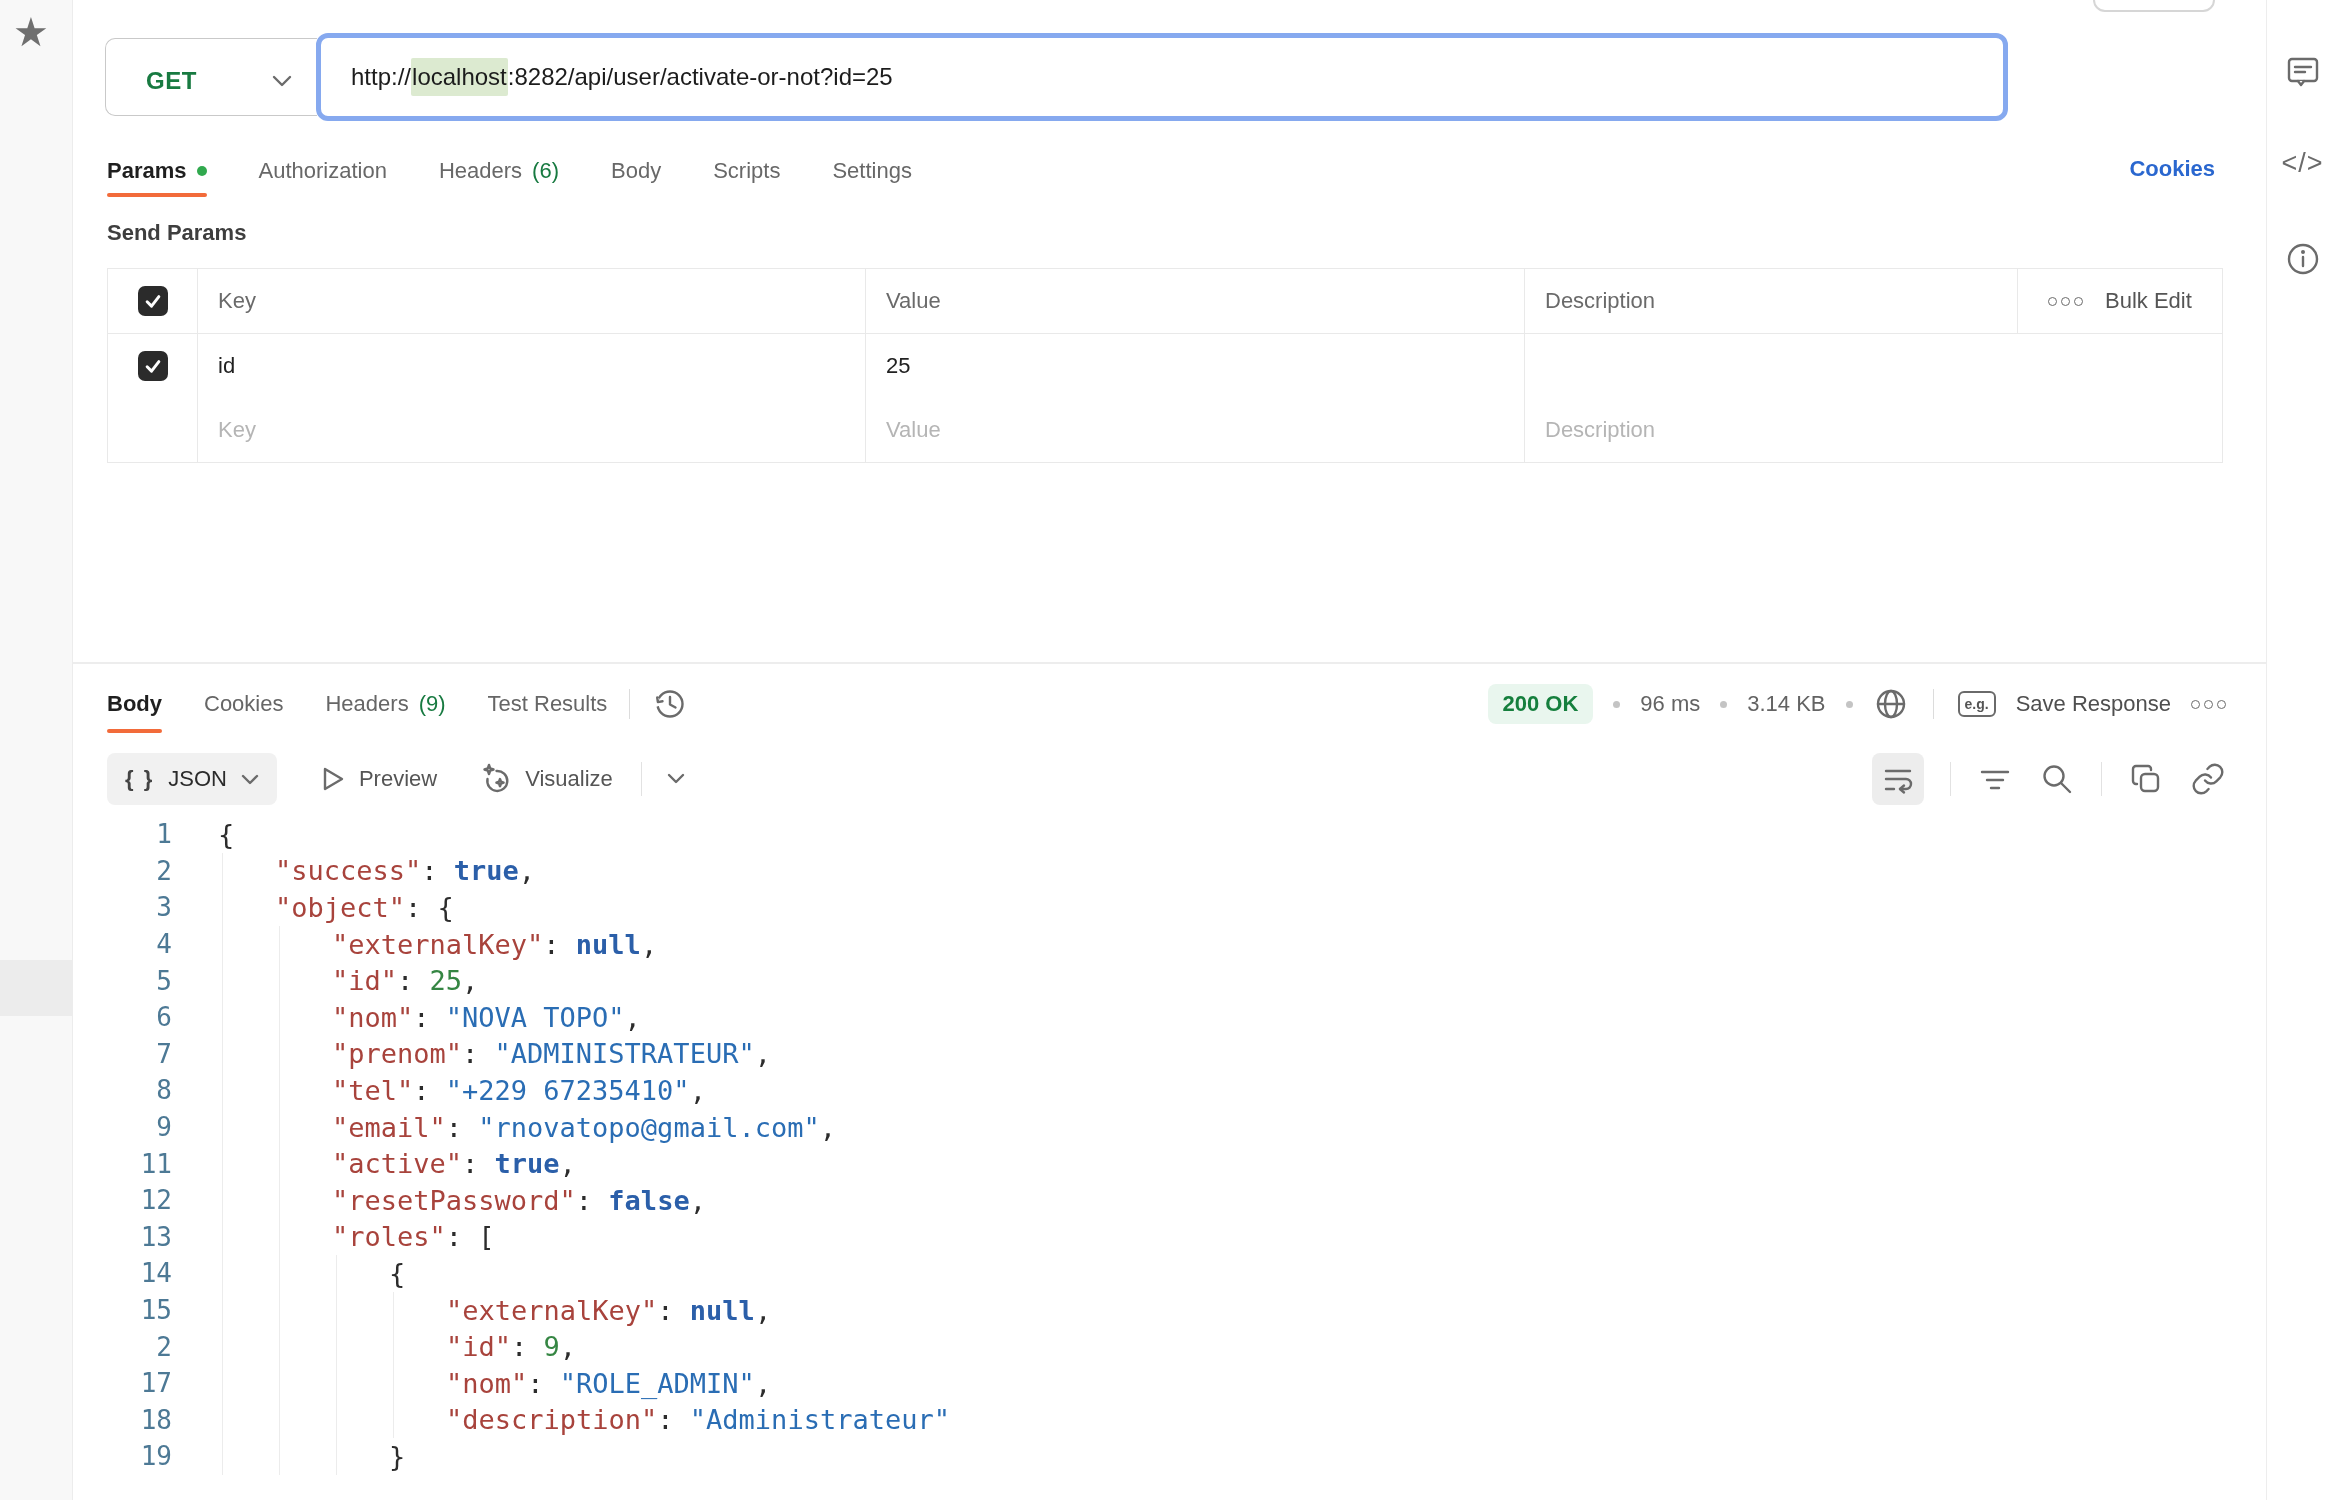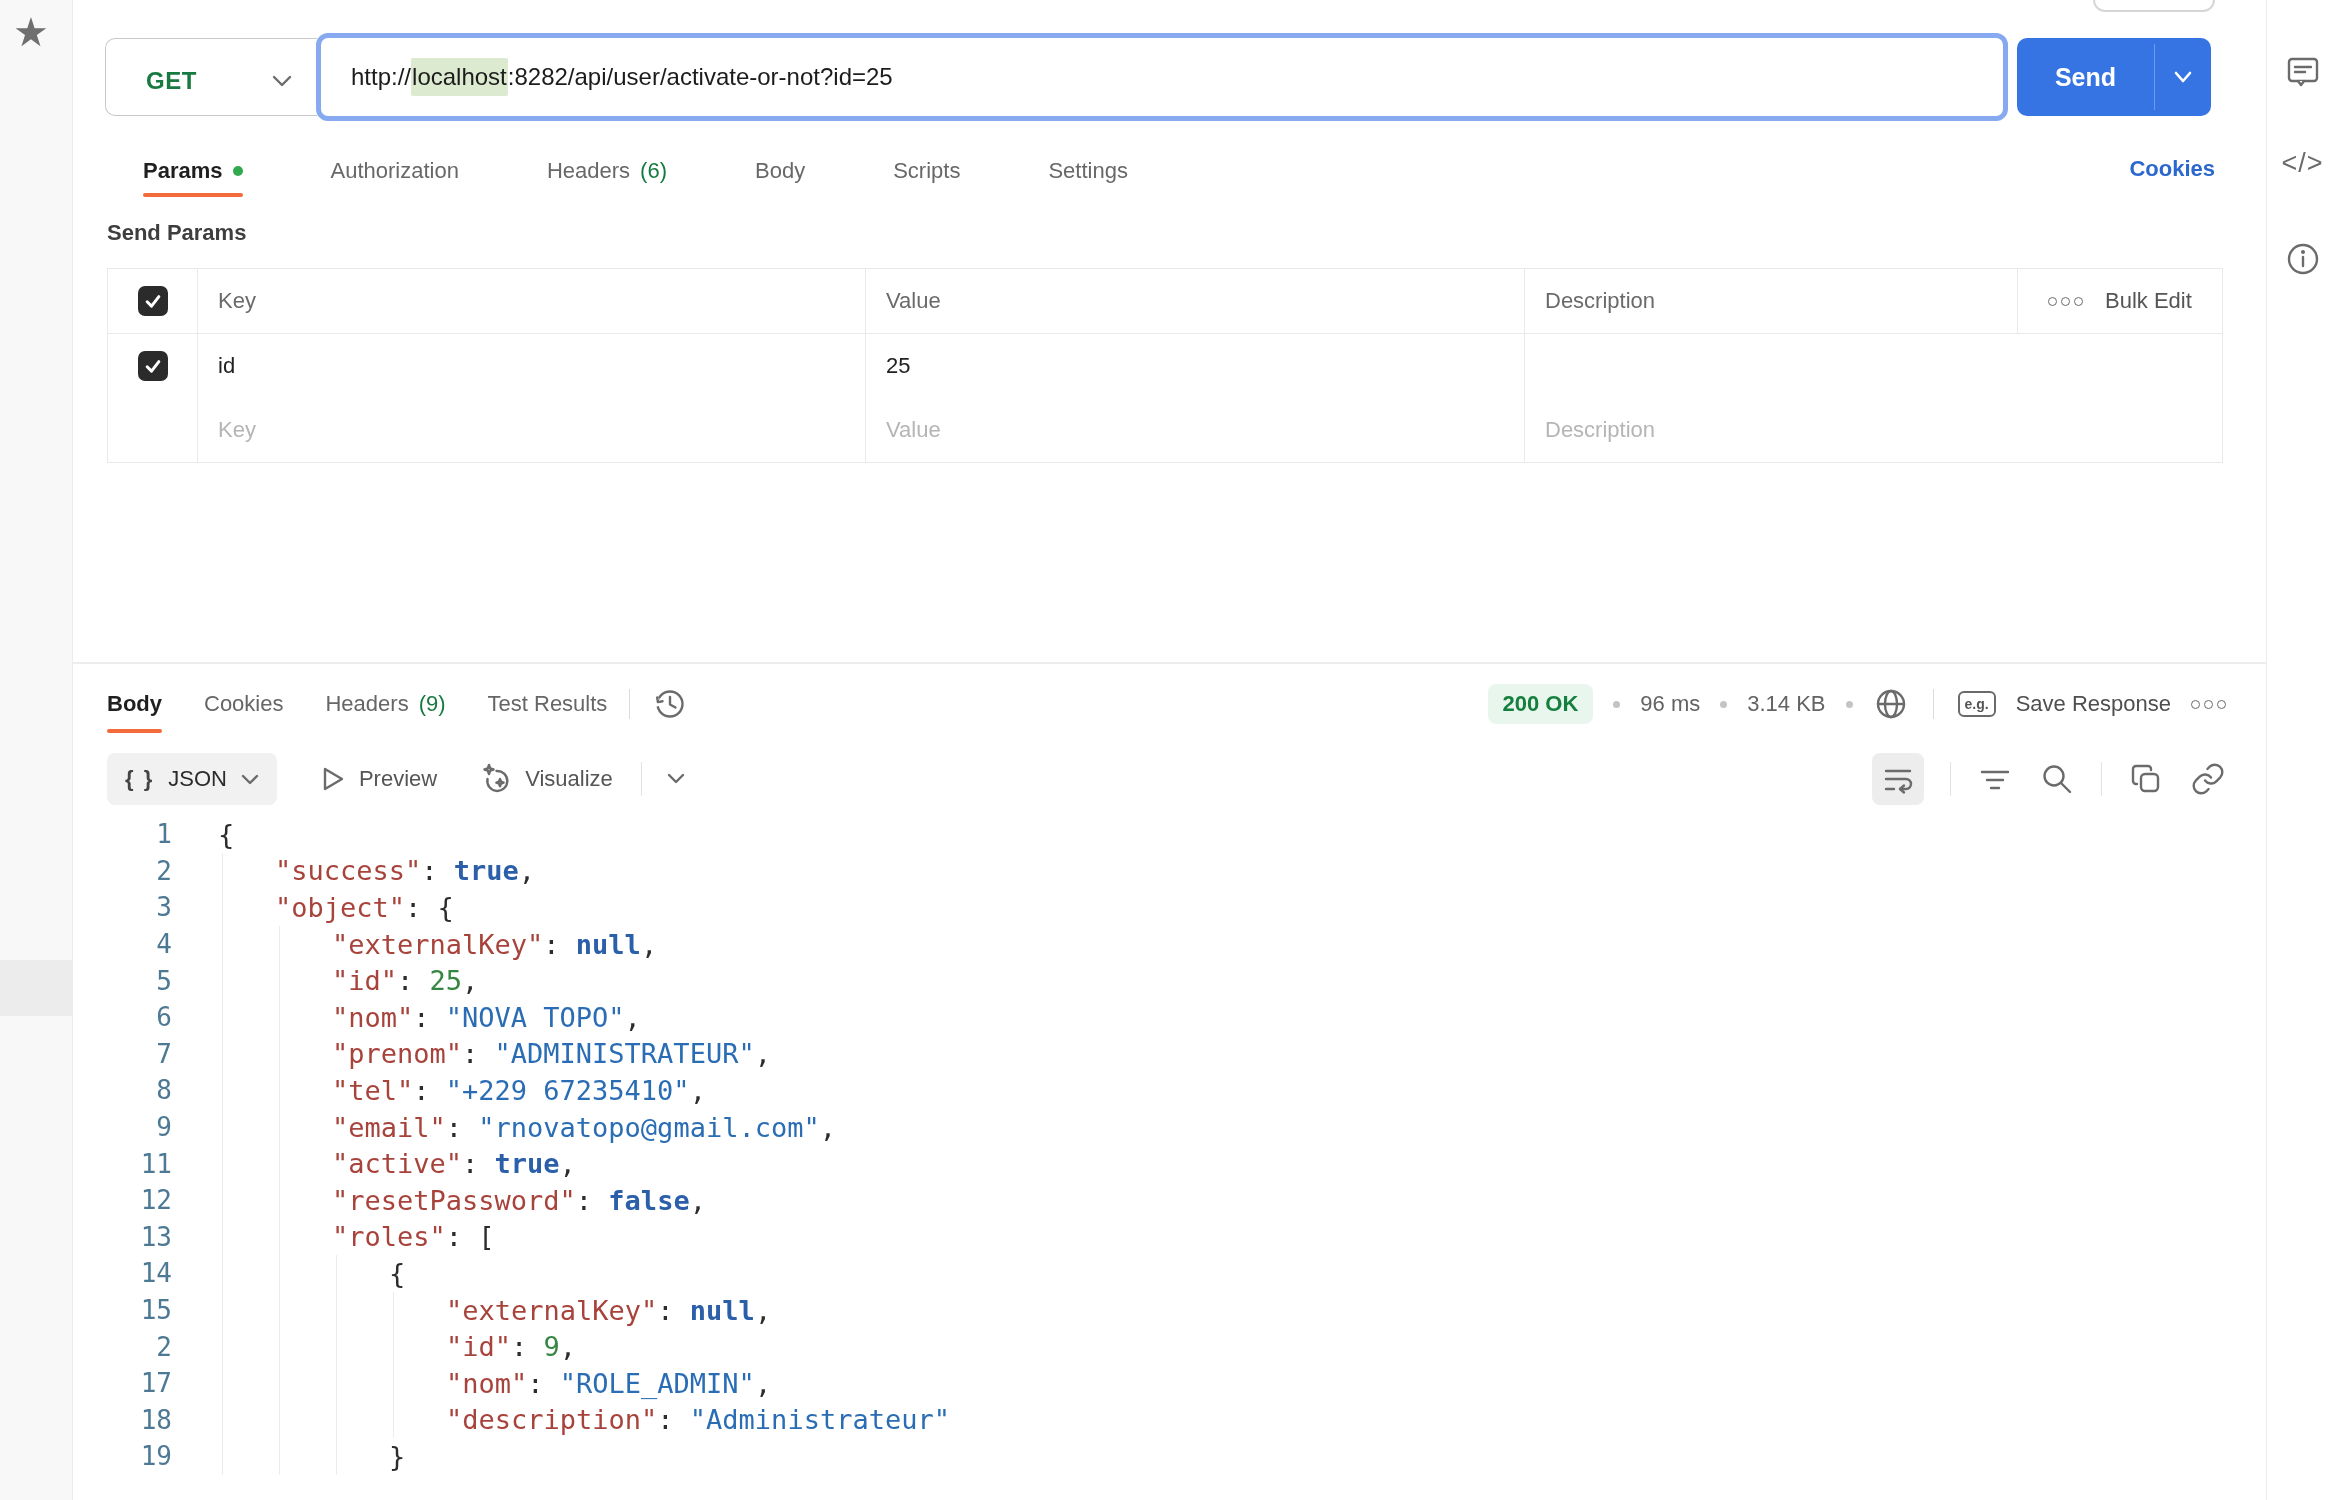--- a/index.html
+++ b/index.html
@@ -27,21 +27,21 @@
              padding-left:30px;font-size:24px;color:#1c1c1c;}
   .url-hl{background:#dcead0;border-radius:2px;padding:5px 1px;}
   .send-btn{position:absolute;left:2017px;top:38px;width:194px;height:78px;background:#3574e2;border-radius:10px;
             display:flex;align-items:stretch;color:#fff;}
   .send-label{flex:1;display:flex;align-items:center;justify-content:center;font-size:25px;font-weight:600;}
   .send-sep{width:1px;background:rgba(255,255,255,.28);margin:6px 0;}
   .send-caret{width:56px;display:flex;align-items:center;justify-content:center;}
 
   
   .req-tabs{position:absolute;left:107px;top:148px;height:46px;display:flex;gap:52px;align-items:center;font-size:22px;color:#686868;}
-  .tab{position:relative;display:flex;align-items:center;gap:10px;cursor:default;margin-left:36px;}
+  .tab{position:relative;display:flex;align-items:center;gap:10px;cursor:default;}
   .tab .count{color:#187a41;}
   .tab.active{color:#1f1f1f;font-weight:600;}
   .tab.active::after{content:'';position:absolute;left:0;right:0;bottom:-13px;height:4px;background:#f26b3a;border-radius:2px;}
   .dot{width:10px;height:10px;border-radius:50%;background:#31a94e;}
   .cookies-link{position:absolute;right:123px;top:156px;font-size:22px;font-weight:600;color:#2a67cf;}
 
   .qp-title{position:absolute;left:107px;top:220px;font-size:22px;font-weight:700;color:#3e3e3e;}
 
   
   .qp-table{position:absolute;left:107px;top:268px;width:2116px;border:1px solid #e9e9e9;box-sizing:border-box;}
@@ -116,29 +116,20 @@
         </svg>
     </span>
   </div>
 
   <div class="url-input">
     <span>http://</span>
       <span class="url-hl">localhost</span>
       <span>:8282/api/user/activate-or-not?id=25</span>
   </div>
 
-  <div class="send-btn">
-    <span class="send-label">Send</span>
-    <span class="send-sep"></span>
-    <span class="send-caret">
-      <svg width="20" height="14" viewBox="0 0 20 14">
-          <polyline points="3,3 10,11 17,3" fill="none" stroke="#fff" stroke-width="2.6" stroke-linecap="round" stroke-linejoin="round"></polyline>
-        </svg>
-    </span>
-  </div>
 
   <div class="req-tabs" id="req-tabs">
       <div class="tab active">
         <span>Params</span>
         <i class="dot"></i>
       </div>
       <div class="tab">
         <span>Authorization</span>
       </div>
       <div class="tab">

